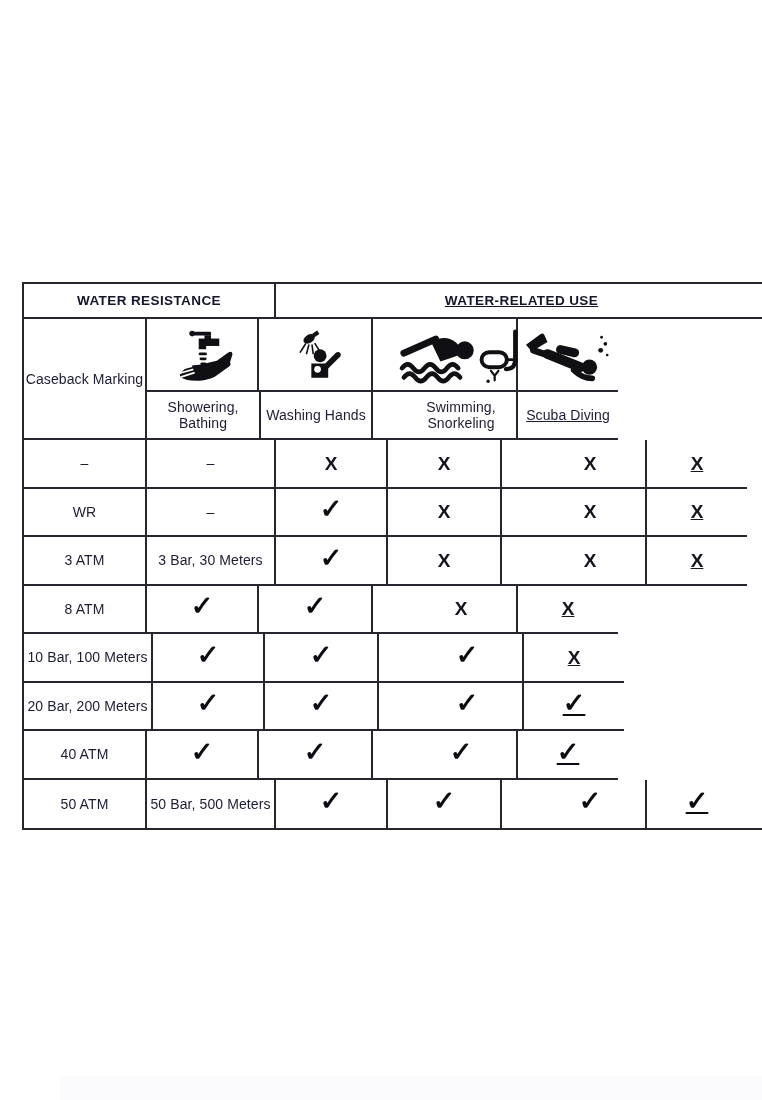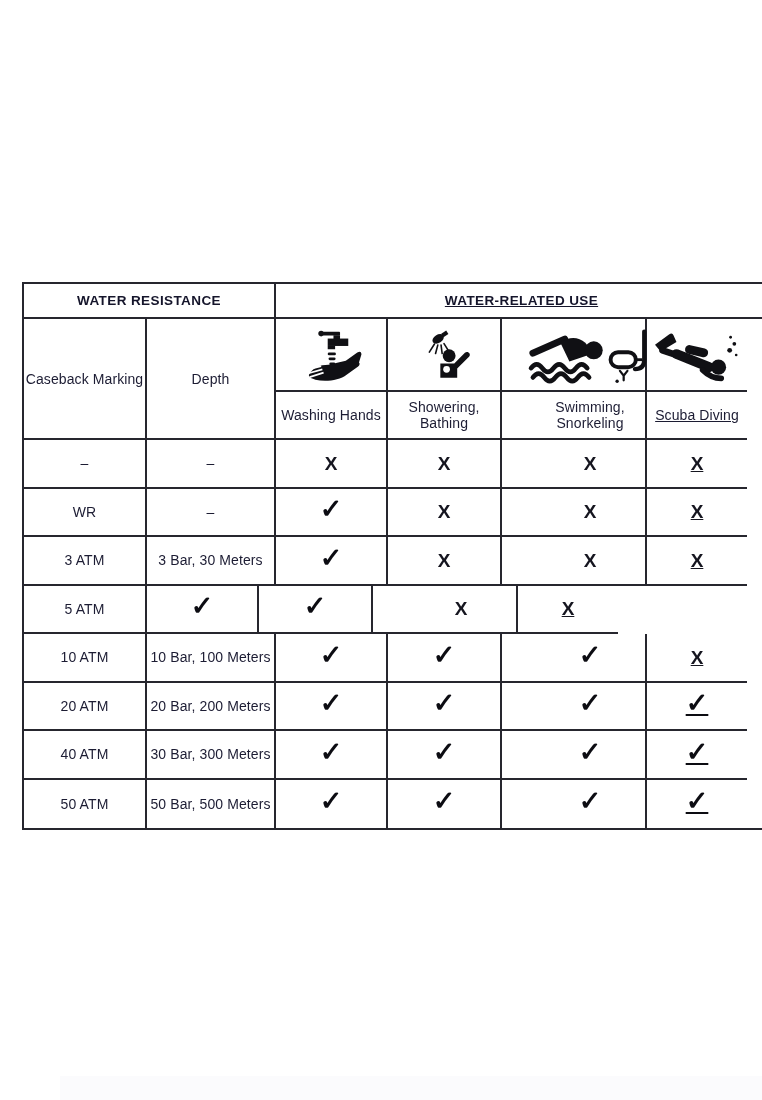--- a/index.html
+++ b/index.html
@@ -46,21 +46,20 @@
 <div class="canvas">
   <div class="tbl">
 
     <div class="row header-row">
       <div class="cell hspan-left hdr">WATER RESISTANCE</div>
       <div class="cell hspan-right last-col hdr">WATER-RELATED USE</div>
     </div>
 
     <div class="row mid-row">
       <div class="cell w1 sub">Caseback Marking</div>
-      <div class="cell w2 sub">Depth</div>
       <div class="right-block">
         <div class="row icons-row">
           <div class="cell w3">
             <span>
               <svg width="74" height="60" viewBox="0 0 90 66" fill="#101014">
                 <circle cx="33" cy="7" r="3.4"></circle>
                 <rect x="35" y="4.8" width="21" height="4.6" rx="1"></rect>
                 <rect x="48" y="9" width="8" height="5"></rect>
                 <rect x="41" y="13" width="25" height="9"></rect>
                 <rect x="41" y="22" width="9" height="4"></rect>
@@ -111,22 +110,22 @@
                 <path d="M56 46 q9 9 20 9" stroke="#101014" stroke-width="6" stroke-linecap="round" fill="none"></path>
                 <circle cx="85" cy="25" r="2.6"></circle>
                 <circle cx="90" cy="18" r="2"></circle>
                 <circle cx="86" cy="11" r="1.5"></circle>
                 <circle cx="92" cy="30" r="1.4"></circle>
               </svg>
             </span>
           </div>
         </div>
         <div class="row labels-row">
+          <div class="cell w4 lbl">Showering, Bathing</div>
           <div class="cell w3 lbl">Washing Hands</div>
-          <div class="cell w4 lbl">Showering, Bathing</div>
           <div class="cell w5 lbl">Swimming, Snorkeling</div>
           <div class="cell w6 last-col lbl">Scuba Diving</div>
         </div>
       </div>
     </div>
 
     <div class="row data-row">
       <div class="cell w1 val">–</div>
       <div class="cell w2 val">–</div>
       <div class="cell w3 mark cross">X</div>
@@ -144,45 +143,42 @@
     </div>
     <div class="row data-row">
       <div class="cell w1 val">3 ATM</div>
       <div class="cell w2 val">3 Bar, 30 Meters</div>
       <div class="cell w3 mark check">✓</div>
       <div class="cell w4 mark cross">X</div>
       <div class="cell w5 mark cross">X</div>
       <div class="cell w6 last-col mark cross">X</div>
     </div>
     <div class="row data-row">
-      <div class="cell w1 val">5 ATM</div>
+      <div class="cell w1 val">8 ATM</div>
       <div class="cell w3 mark check">✓</div>
       <div class="cell w4 mark check">✓</div>
       <div class="cell w5 mark cross">X</div>
       <div class="cell w6 last-col mark cross">X</div>
     </div>
     <div class="row data-row">
-      <div class="cell w1 val">10 ATM</div>
       <div class="cell w2 val">10 Bar, 100 Meters</div>
       <div class="cell w3 mark check">✓</div>
       <div class="cell w4 mark check">✓</div>
       <div class="cell w5 mark check">✓</div>
       <div class="cell w6 last-col mark cross">X</div>
     </div>
     <div class="row data-row">
-      <div class="cell w1 val">20 ATM</div>
       <div class="cell w2 val">20 Bar, 200 Meters</div>
       <div class="cell w3 mark check">✓</div>
       <div class="cell w4 mark check">✓</div>
       <div class="cell w5 mark check">✓</div>
       <div class="cell w6 last-col mark check">✓</div>
     </div>
     <div class="row data-row">
       <div class="cell w1 val">40 ATM</div>
-      <div class="cell w2 val">30 Bar, 300 Meters</div>
       <div class="cell w3 mark check">✓</div>
       <div class="cell w4 mark check">✓</div>
       <div class="cell w5 mark check">✓</div>
       <div class="cell w6 last-col mark check">✓</div>
     </div>
     <div class="row data-row last-row">
       <div class="cell w1 val">50 ATM</div>
       <div class="cell w2 val">50 Bar, 500 Meters</div>
       <div class="cell w3 mark check">✓</div>
       <div class="cell w4 mark check">✓</div>

